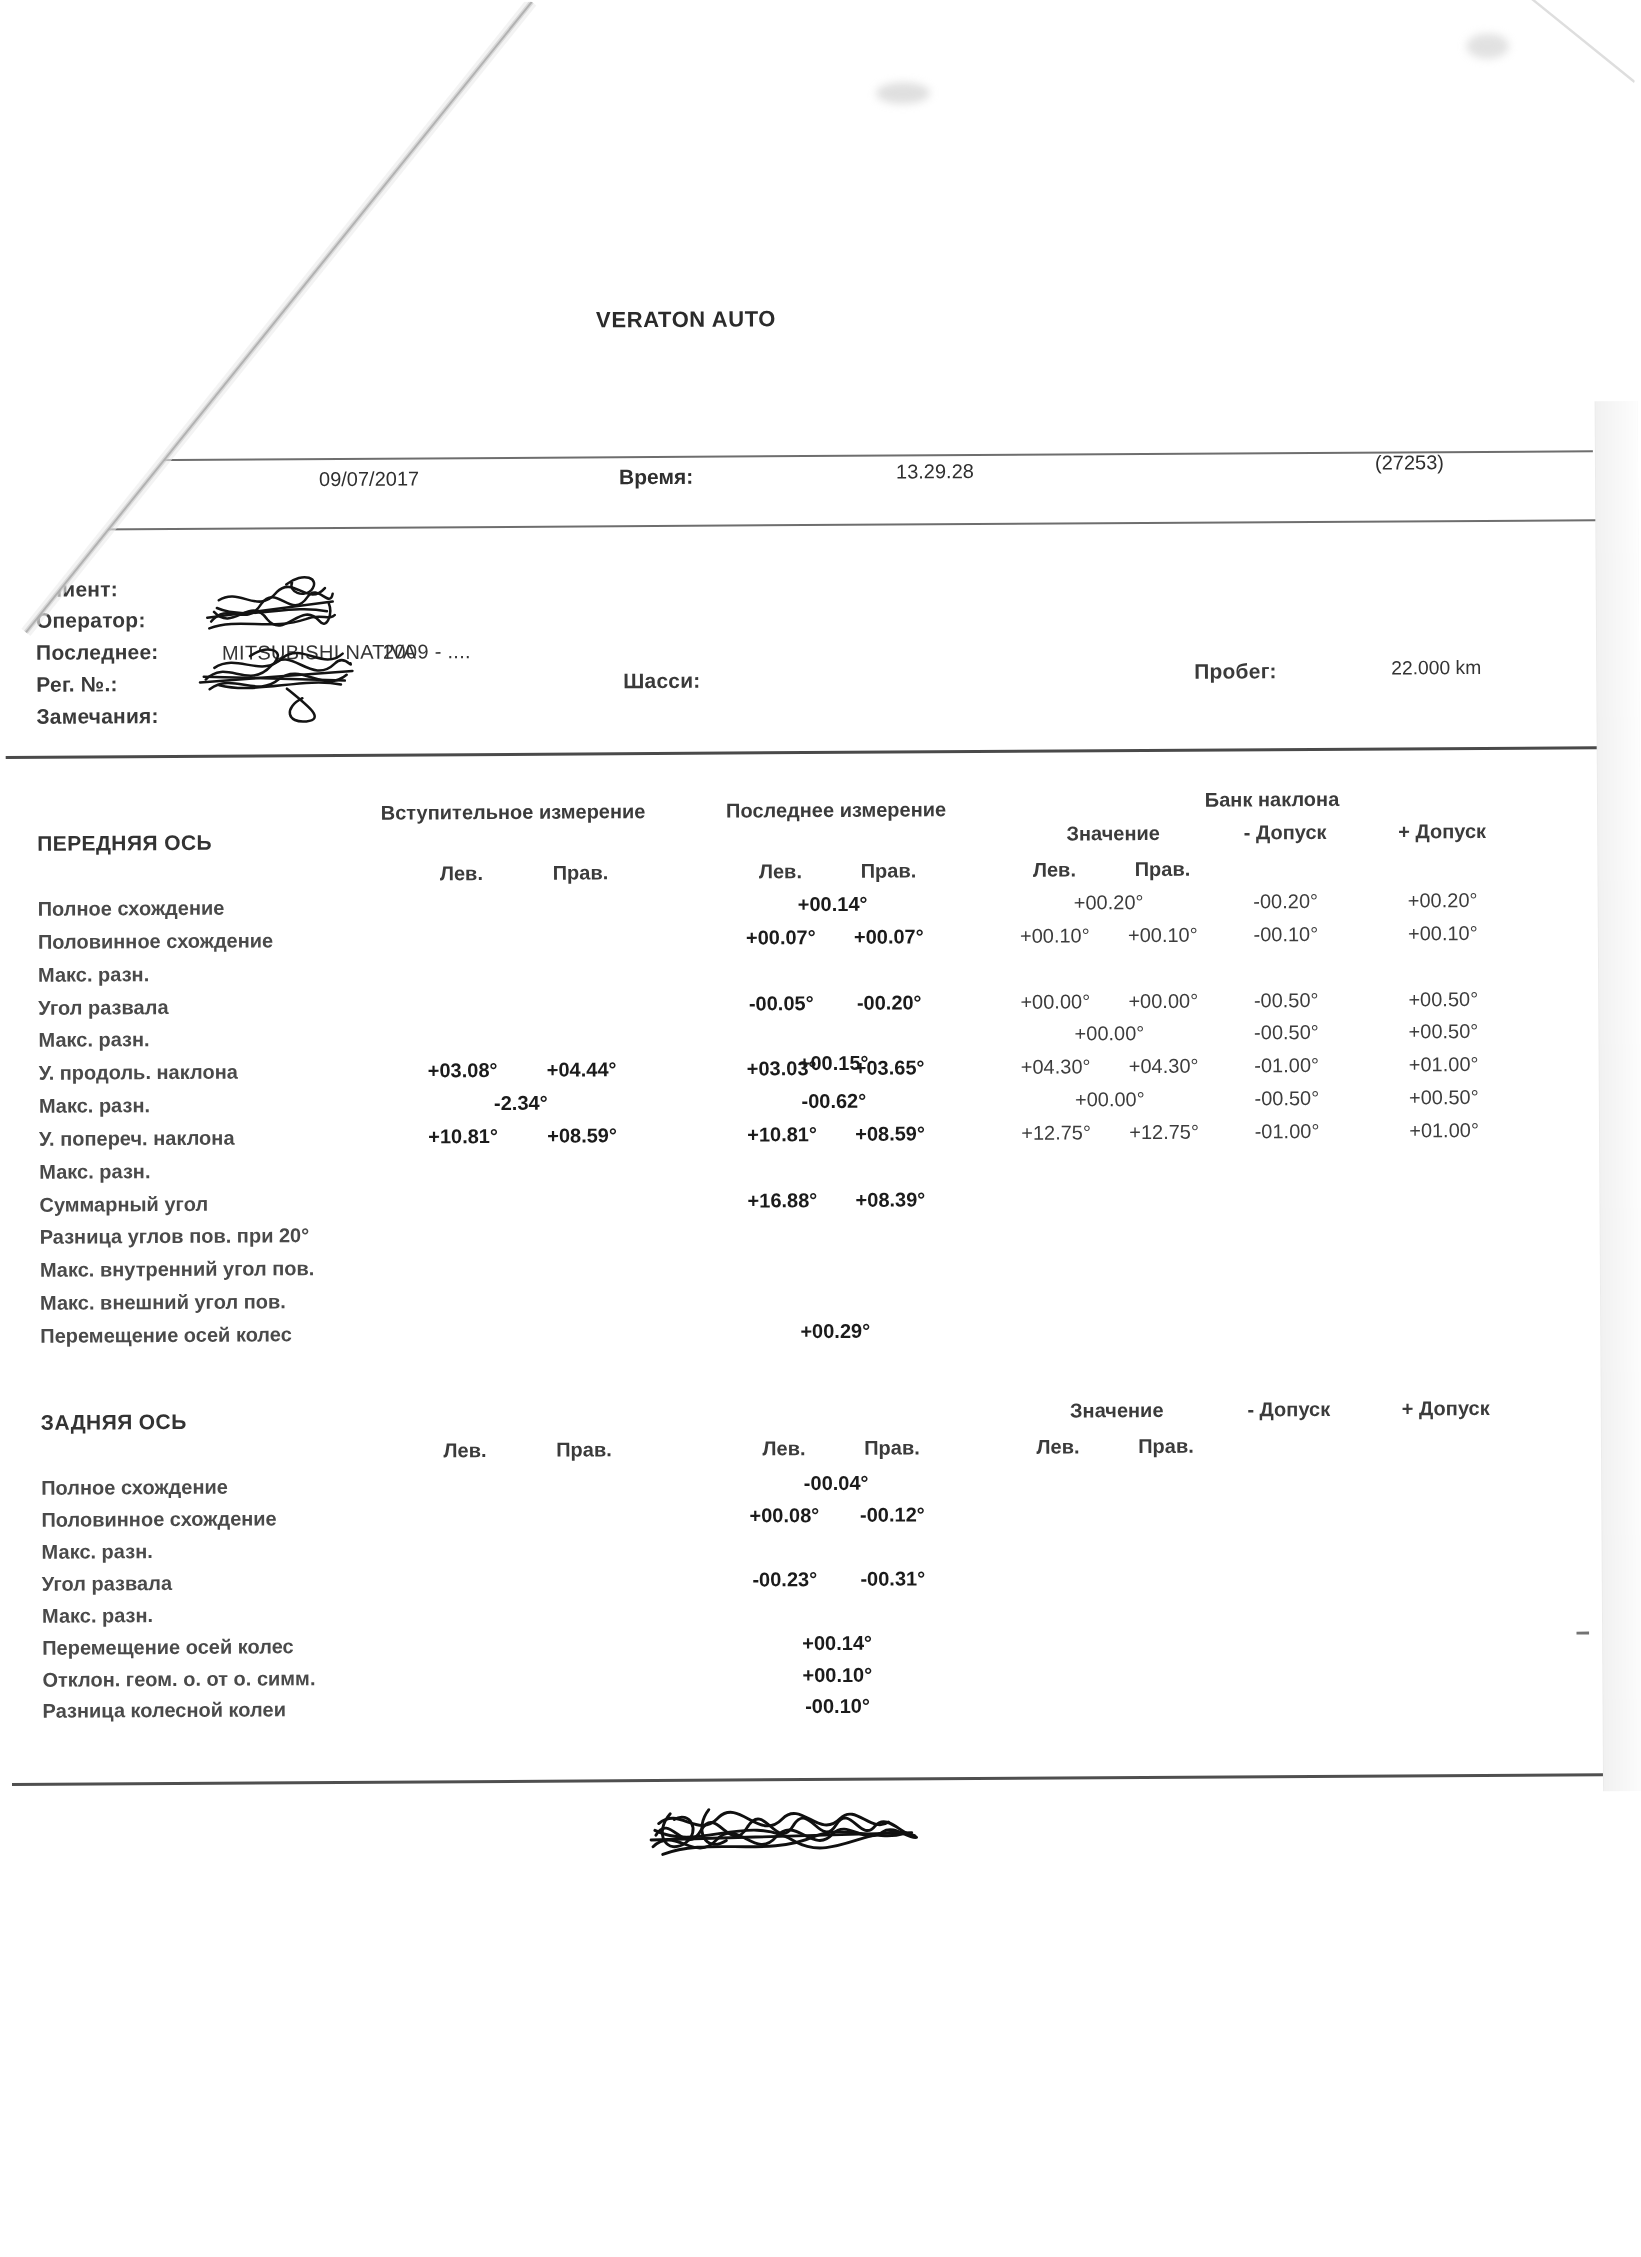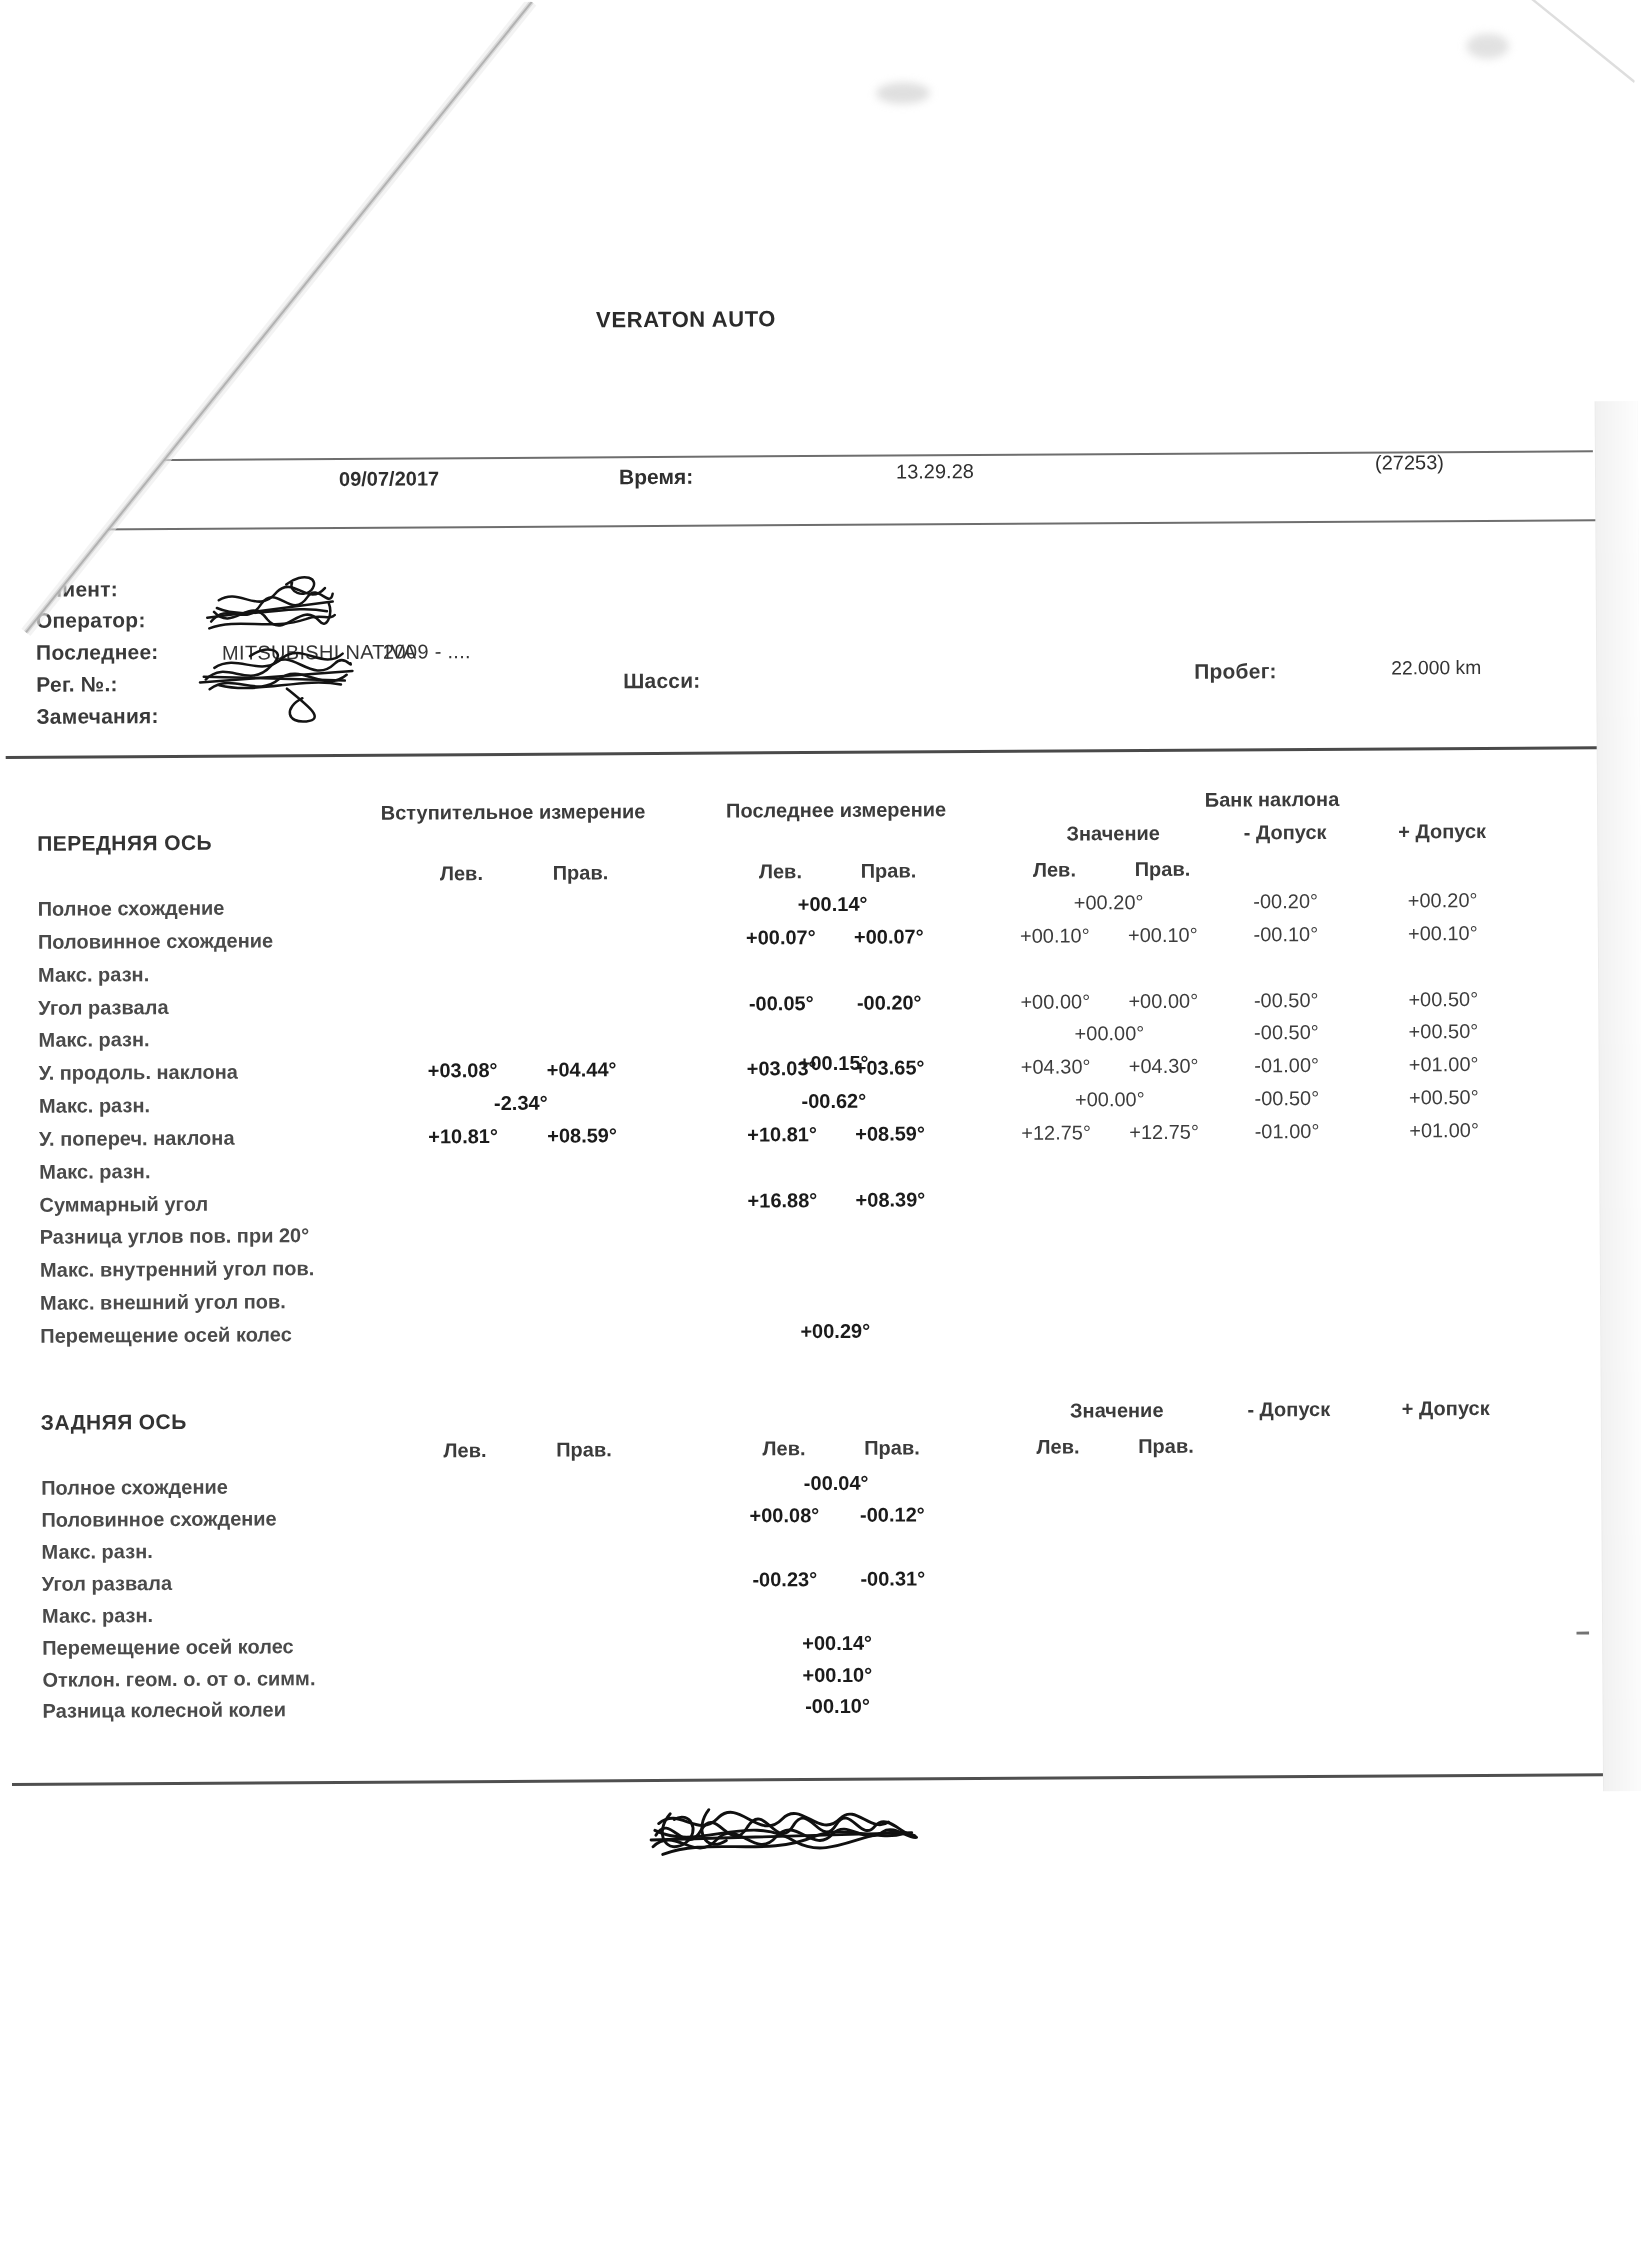--- a/index.html
+++ b/index.html
@@ -33,21 +33,21 @@
   #overlay{position:absolute;left:0;top:0;width:1641px;height:2257px;pointer-events:none;}
 </style>
 </head>
 <body>
 
 <div id="sheet">
 
   <div class="abs c title" style="left:691px;top:306px;">VERATON AUTO</div>
 
   <div class="rule rule1"></div>
-  <div class="abs meta" style="left:343px;top:464px;font-weight:bold;">09/07/2017</div>
+  <div class="abs meta" style="left:323px;top:464px;">09/07/2017</div>
   <div class="abs metab" style="left:623px;top:463px;">Время:</div>
   <div class="abs meta" style="left:900px;top:460px;">13.29.28</div>
   <div class="abs meta" style="left:1379px;top:454px;">(27253)</div>
   <div class="rule rule2"></div>
 
   <div class="abs lbl" style="left:39px;top:572px;">Клиент:</div>
   <div class="abs lbl" style="left:39px;top:603px;">Оператор:</div>
   <div class="abs lbl" style="left:39px;top:635px;">Последнее:</div>
   <div class="abs lbl" style="left:39px;top:667px;">Рег. №.:</div>
   <div class="abs lbl" style="left:39px;top:699px;">Замечания:</div>

